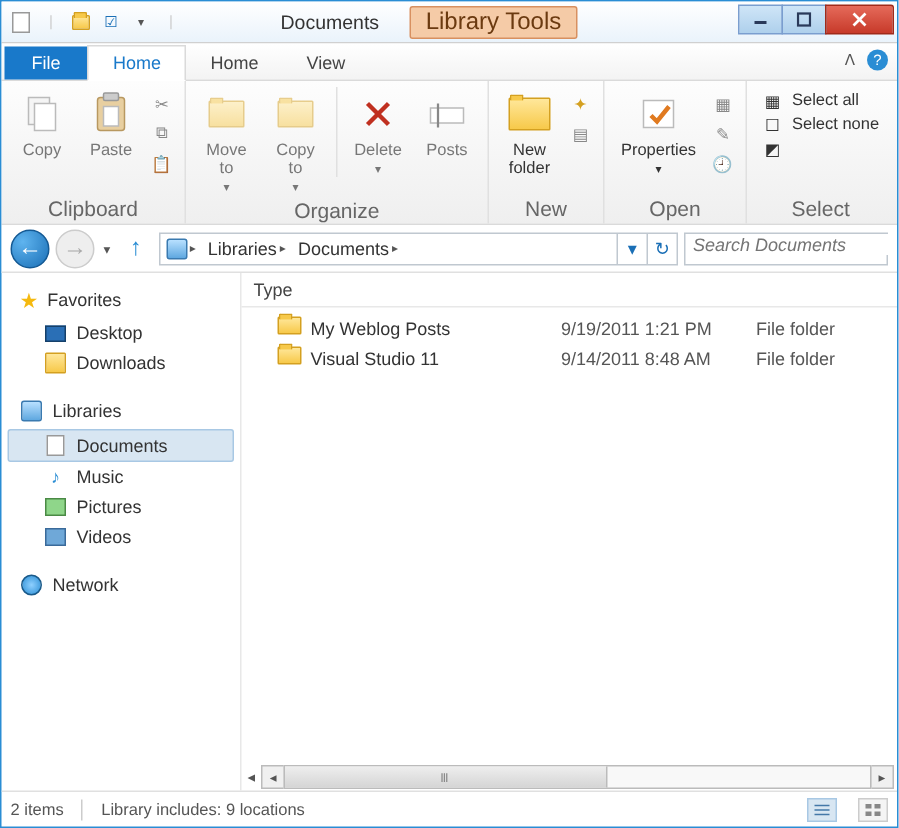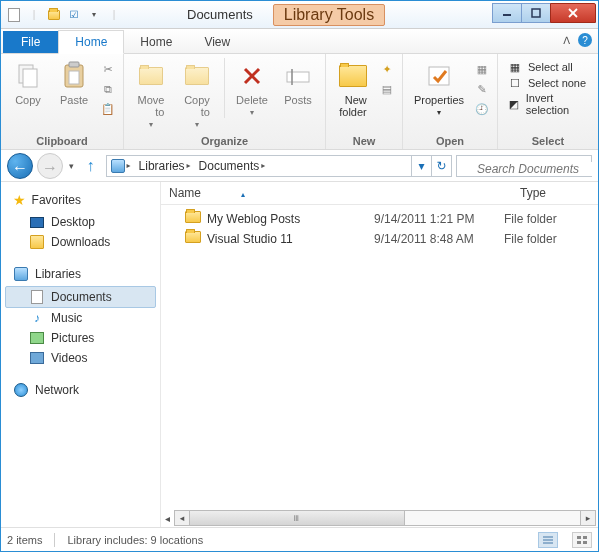--- a/index.html
+++ b/index.html
@@ -23,44 +23,44 @@
 .tab-file { background: #1979ca; color: #fff; padding: 4px 18px; }
 .tab-active { background: #fff; border: 1px solid #dadada; border-bottom: 1px solid #fff; color: #1979ca; margin-bottom:-1px;}
 .tabs-right { position:absolute; right:6px; top:4px; display:flex; gap:8px; align-items:center;}
 .chevron-up { font-size:10px; color:#555;}
 .help-circle { width:14px; height:14px; border-radius:50%; background:#2a8dd4; color:#fff; font-size:10px; display:flex; align-items:center; justify-content:center;}
 
 
 .ribbon { height: 96px; background: linear-gradient(#fdfdfd,#efefef); border-bottom: 1px solid #dadada; display: flex; }
 .rgroup { border-right: 1px solid #e0e0e0; padding: 4px 6px 0 6px; display: flex; flex-direction: column; }
 .rgroup-body { flex: 1; display: flex; align-items: flex-start; gap: 4px; }
-.rgroup-label { text-align: center; font-size: 11px; color: #666; padding: 1px 0 2px; font-weight: bold;}
+.rgroup-label { text-align: center; font-size: 14px; color: #666; padding: 1px 0 2px;}
 .rbtn-big { width: 42px; display: flex; flex-direction: column; align-items: center; gap: 2px; padding: 2px; font-size: 11px; color: #777; }
 .rbtn-big.enabled { color: #333; }
 .rbtn-big .icon { width: 32px; height: 32px; display: flex; align-items: center; justify-content: center; }
-.rbtn-big .lbl { text-align: right; line-height: 1.1; }
+.rbtn-big .lbl { text-align: center; line-height: 1.1; }
 .mini-col { display:flex; flex-direction:column; gap:2px; padding-top:2px;}
 .mini-btn { width:18px; height:18px; display:flex; align-items:center; justify-content:center; font-size:11px; color:#888;}
 .select-col { display:flex; flex-direction:column; gap:2px; padding:2px 4px;}
 .select-item { display:flex; align-items:center; gap:6px; font-size:11px; color:#333;}
 .select-item .ico { width:14px; height:14px; display:flex; align-items:center; justify-content:center;}
 
 
 .navrow { height: 32px; display:flex; align-items:center; padding:3px 6px; gap:4px; background:#fff; border-bottom:1px solid #e0e0e0;}
 .nav-back,.nav-fwd { width:26px; height:26px; border-radius:50%; display:flex; align-items:center; justify-content:center;}
 .nav-back { background:radial-gradient(circle at 30% 30%, #5fb4ef, #1a6fb6); color:#fff; border:1px solid #155a94;}
 .nav-fwd { background:#eee; color:#aaa; border:1px solid #ccc;}
 .nav-drop { font-size:9px; color:#555; padding:0 2px;}
 .nav-up { width:22px; height:22px; display:flex; align-items:center; justify-content:center; color:#2a8dd4;}
 .addressbar { flex:1; height:22px; border:1px solid #c0c8d0; display:flex; align-items:center; font-size:12px; background:#fff;}
 .addr-seg { padding:0 4px; display:flex; align-items:center; gap:2px; color:#333;}
 .addr-seg .tri { font-size:8px; color:#555;}
 .addr-end { margin-left:auto; display:flex; align-items:center;}
 .addr-btn { width:20px; height:20px; display:flex; align-items:center; justify-content:center; border-left:1px solid #c0c8d0; color:#1a6fb6;}
-.searchbox { width:136px; height:22px; border:1px solid #c0c8d0; display:flex; align-items:flex-end; padding:0 20px; font-size:12px; background:#fff;}
+.searchbox { width:136px; height:22px; border:1px solid #c0c8d0; display:flex; align-items:flex-start; padding:0 5px; font-size:12px; background:#fff;}
 .searchbox input { flex:1; border:none; outline:none; font-style:italic; color:#888; font-size:12px;}
 .searchbox .mag { color:#1a6fb6; font-size:12px;}
 
 
 .main { display:flex; height: calc(100% - 28px - 25px - 96px - 32px - 24px); }
 .sidebar { width:160px; border-right:1px solid #e8e8e8; padding:8px 4px; font-size:12px; overflow:auto;}
 .side-group { margin-bottom:12px;}
 .side-head { display:flex; align-items:center; gap:6px; padding:2px 4px 4px 8px; color:#333;}
 .side-item { display:flex; align-items:center; gap:6px; padding:2px 4px 2px 24px; color:#333;}
 .side-item.selected { background:#d8e6f2; border:1px solid #a8c8e4; border-radius:2px; padding-left:23px;}
@@ -274,21 +274,20 @@
         <div class="select-item">
             <span class="ico">▦</span>
             <span>Select all</span>
           </div>
         <div class="select-item">
             <span class="ico">☐</span>
             <span>Select none</span>
           </div>
         <div class="select-item">
             <span class="ico">◩</span>
-            <span>Invert selection</span>
           </div>
       </div>
     </div>
     <div class="rgroup-label">Select</div>
   </div>
 </div>
 
 <div class="navrow">
   <div class="nav-back">←</div>
   <div class="nav-fwd">→</div>
@@ -373,30 +372,29 @@
           <span class="side-ico">
             <div class="net-ico"></div>
           </span>
           <span>Network</span>
         </div>
     </div>
   </div>
 
   <div class="content">
     <div class="col-headers">
-      <div class="col-name"><span>Name</span><span class="sort-arrow">▴</span></div>
       <div class="col-type">Type</div>
     </div>
     <div class="file-rows">
       <div class="file-row">
         <span class="ico">
             <div class="folder-ico"></div>
           </span>
         <span class="fname">My Weblog Posts</span>
-        <span class="fdate">9/14/2011 1:21 PM</span>
+        <span class="fdate">9/19/2011 1:21 PM</span>
         <span class="ftype">File folder</span>
       </div>
       <div class="file-row">
         <span class="ico">
             <div class="folder-ico"></div>
           </span>
         <span class="fname">Visual Studio 11</span>
         <span class="fdate">9/14/2011 8:48 AM</span>
         <span class="ftype">File folder</span>
       </div>

